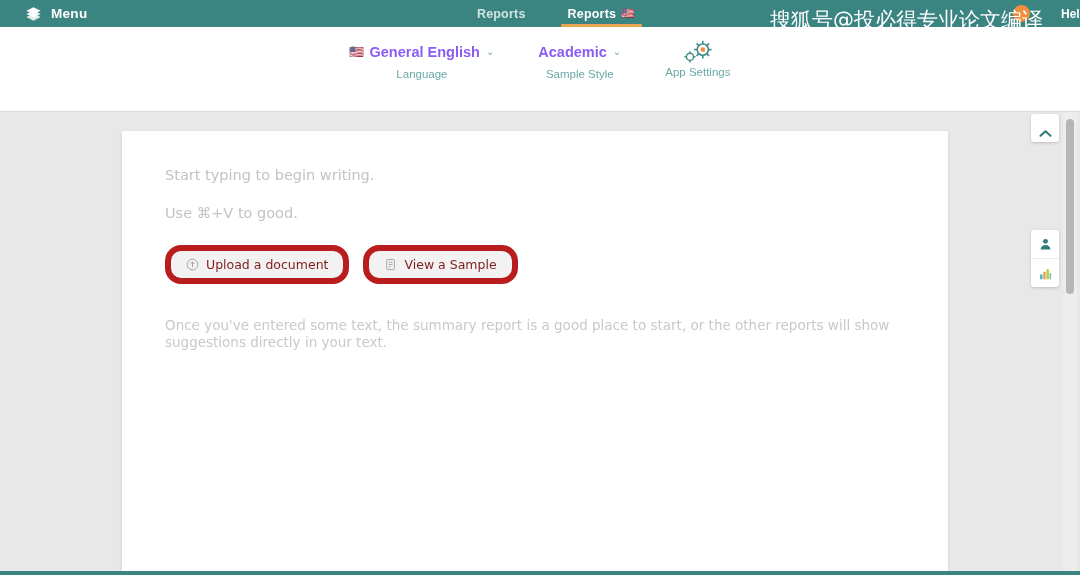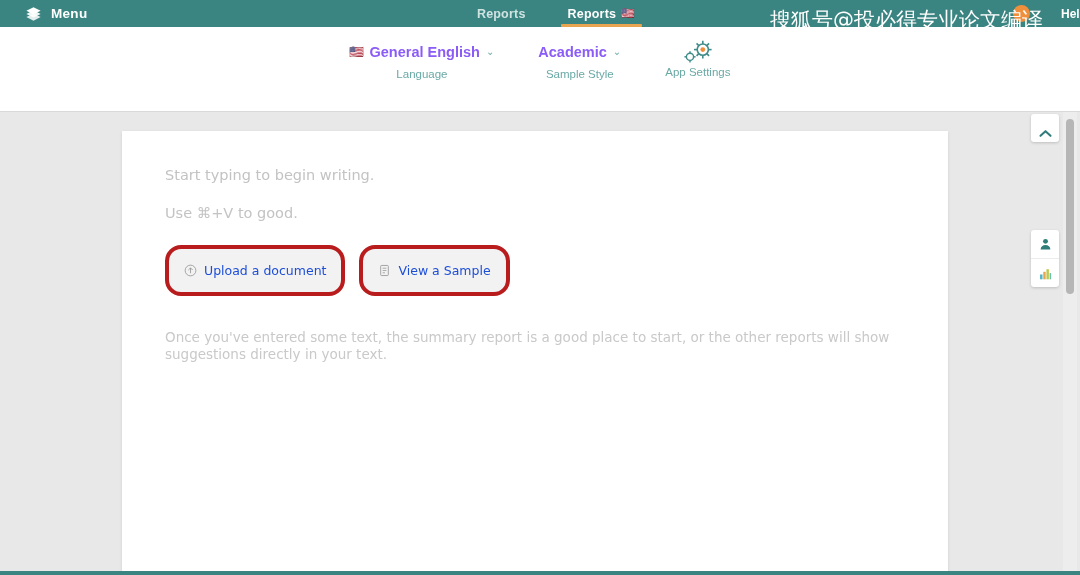--- a/index.html
+++ b/index.html
@@ -216,24 +216,24 @@
     display: flex;
     gap: 14px;
     margin-top: 21px;
     margin-bottom: 33px;
   }
   .cta-btn {
     display: inline-flex;
     align-items: center;
     gap: 7px;
     background: #f2f2f2;
-    border: 4px solid #b91c1c;
+    border: 6px solid #b91c1c;
     border-radius: 16px;
-    padding: 14px 15px;
-    color: #1d4ed8;
+    padding: 6px 15px;
+    color: #7f1d1d;
     font-size: 12.5px;
     cursor: pointer;
     font-family: "DejaVu Sans", sans-serif;
   }
   .cta-icon {
     width: 13px;
     height: 13px;
     display: block;
     flex: none;
   }

